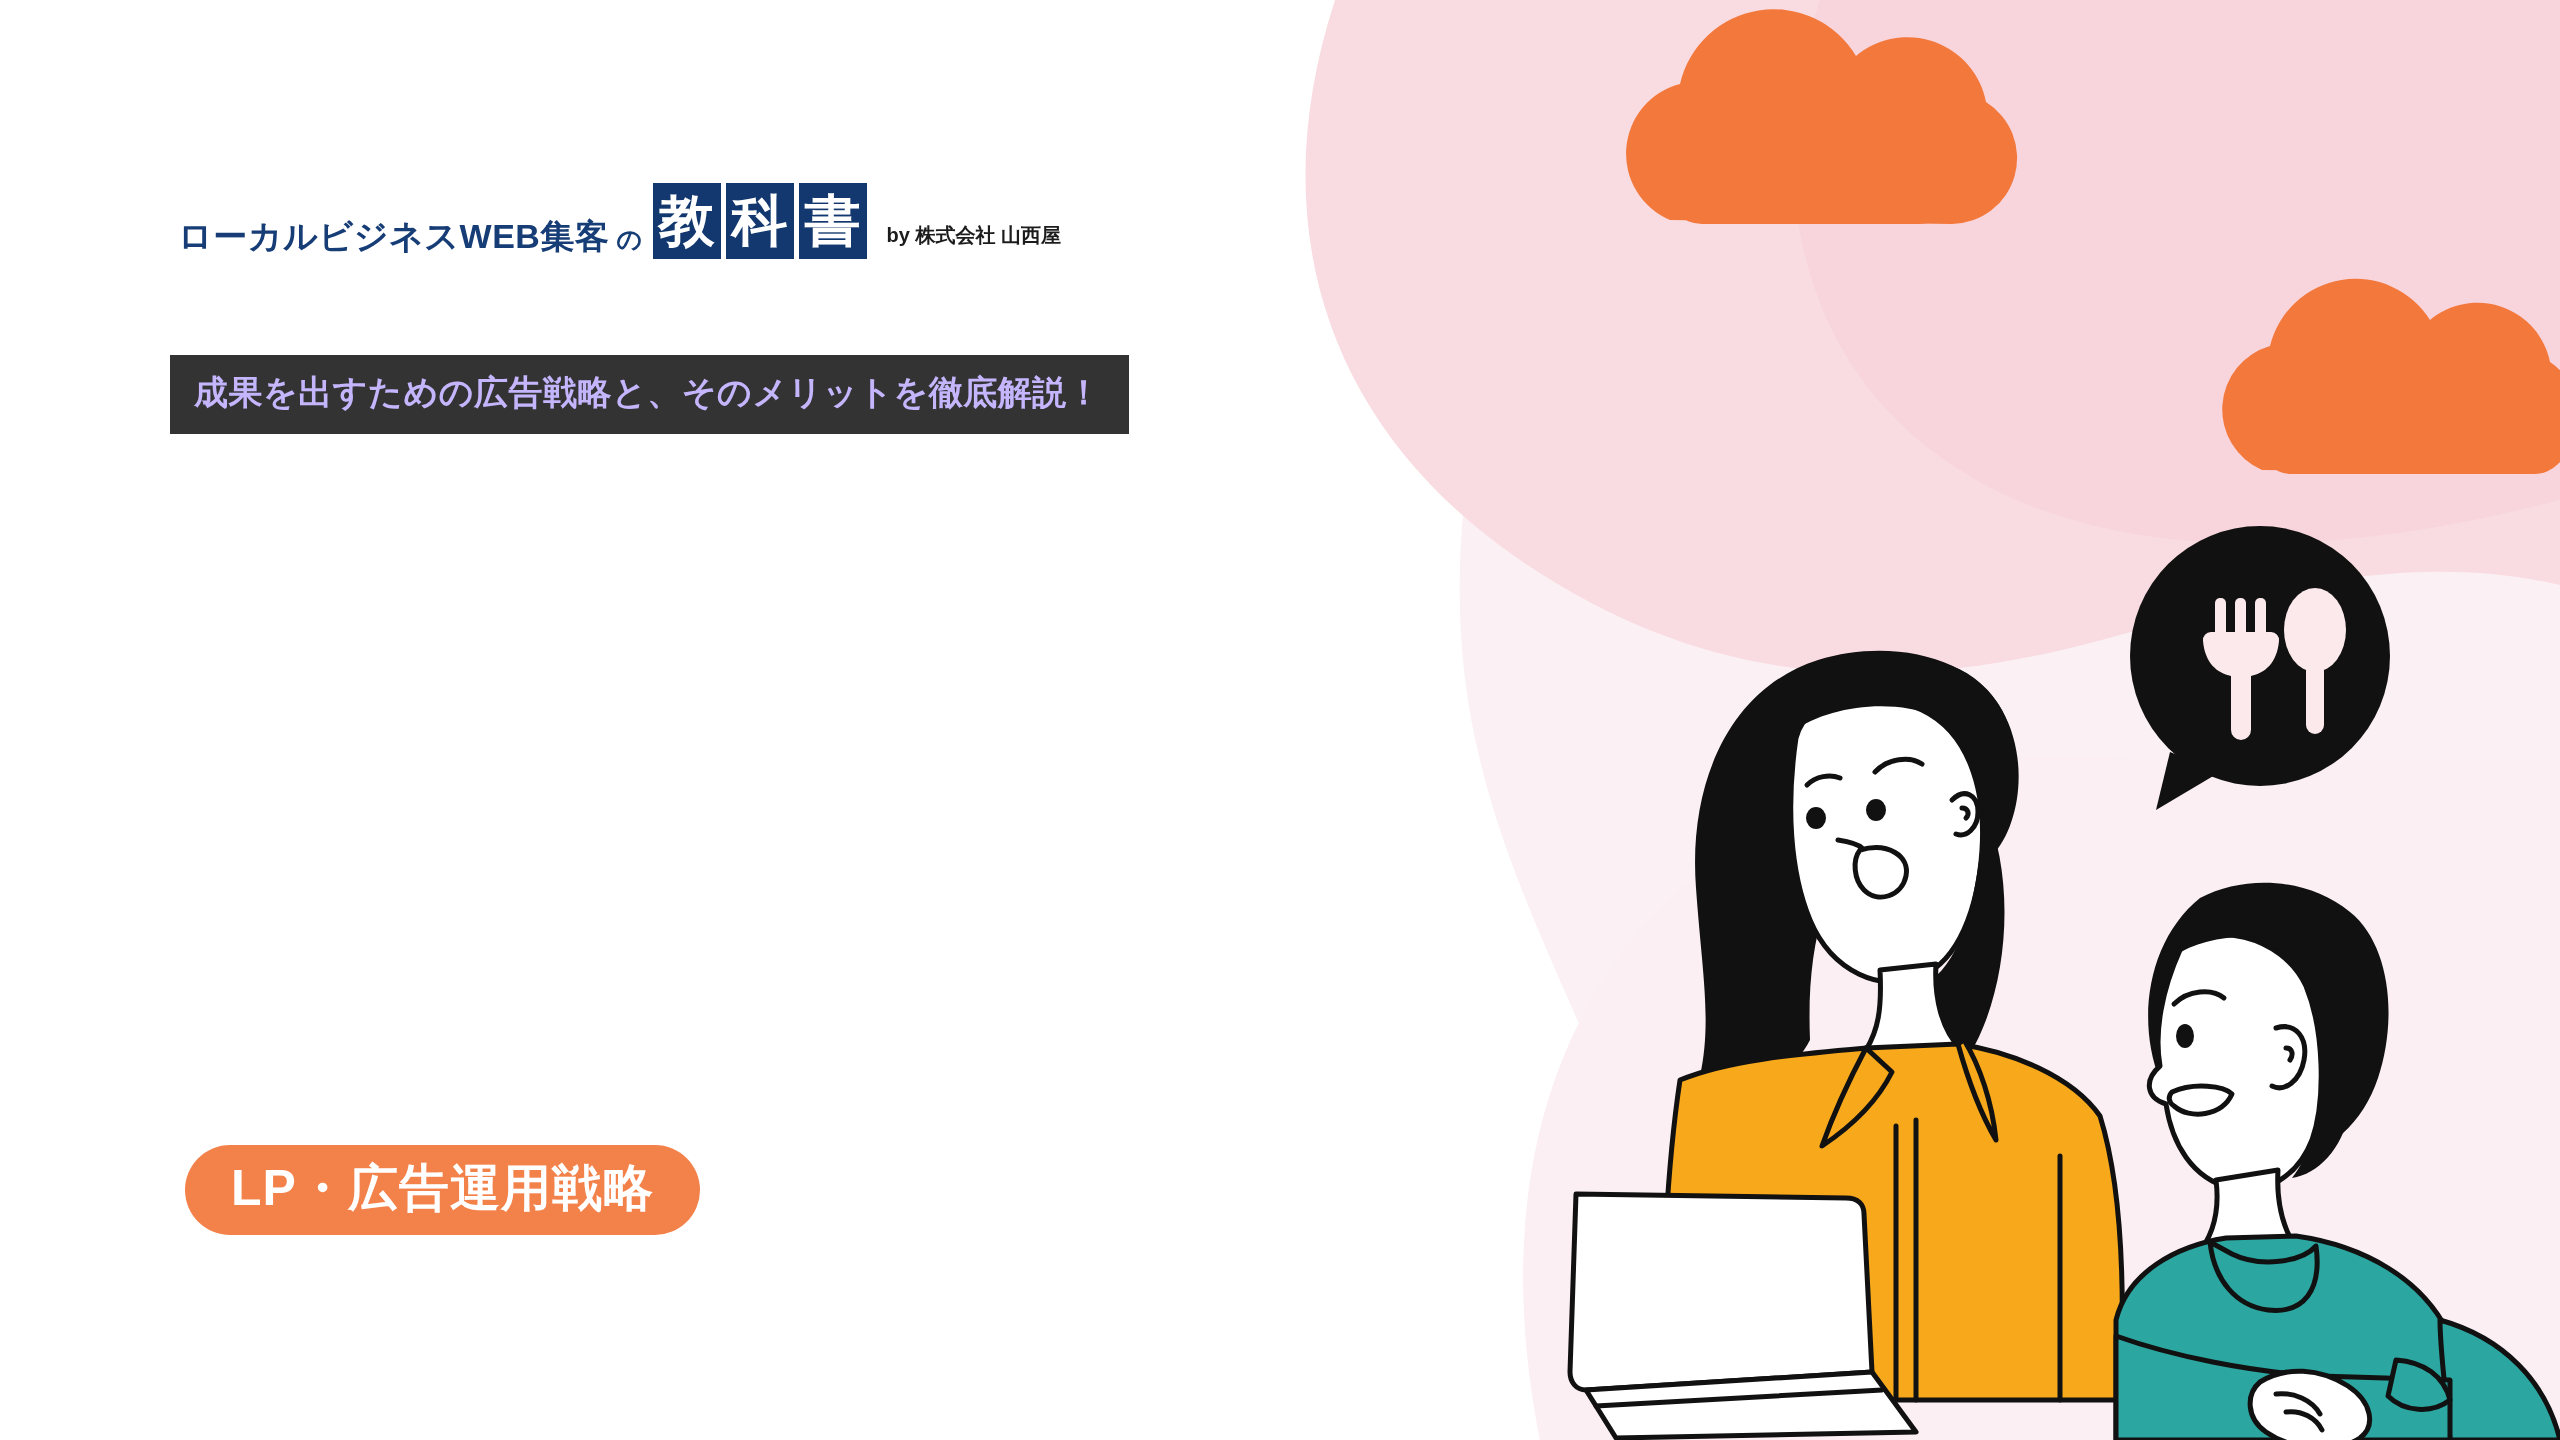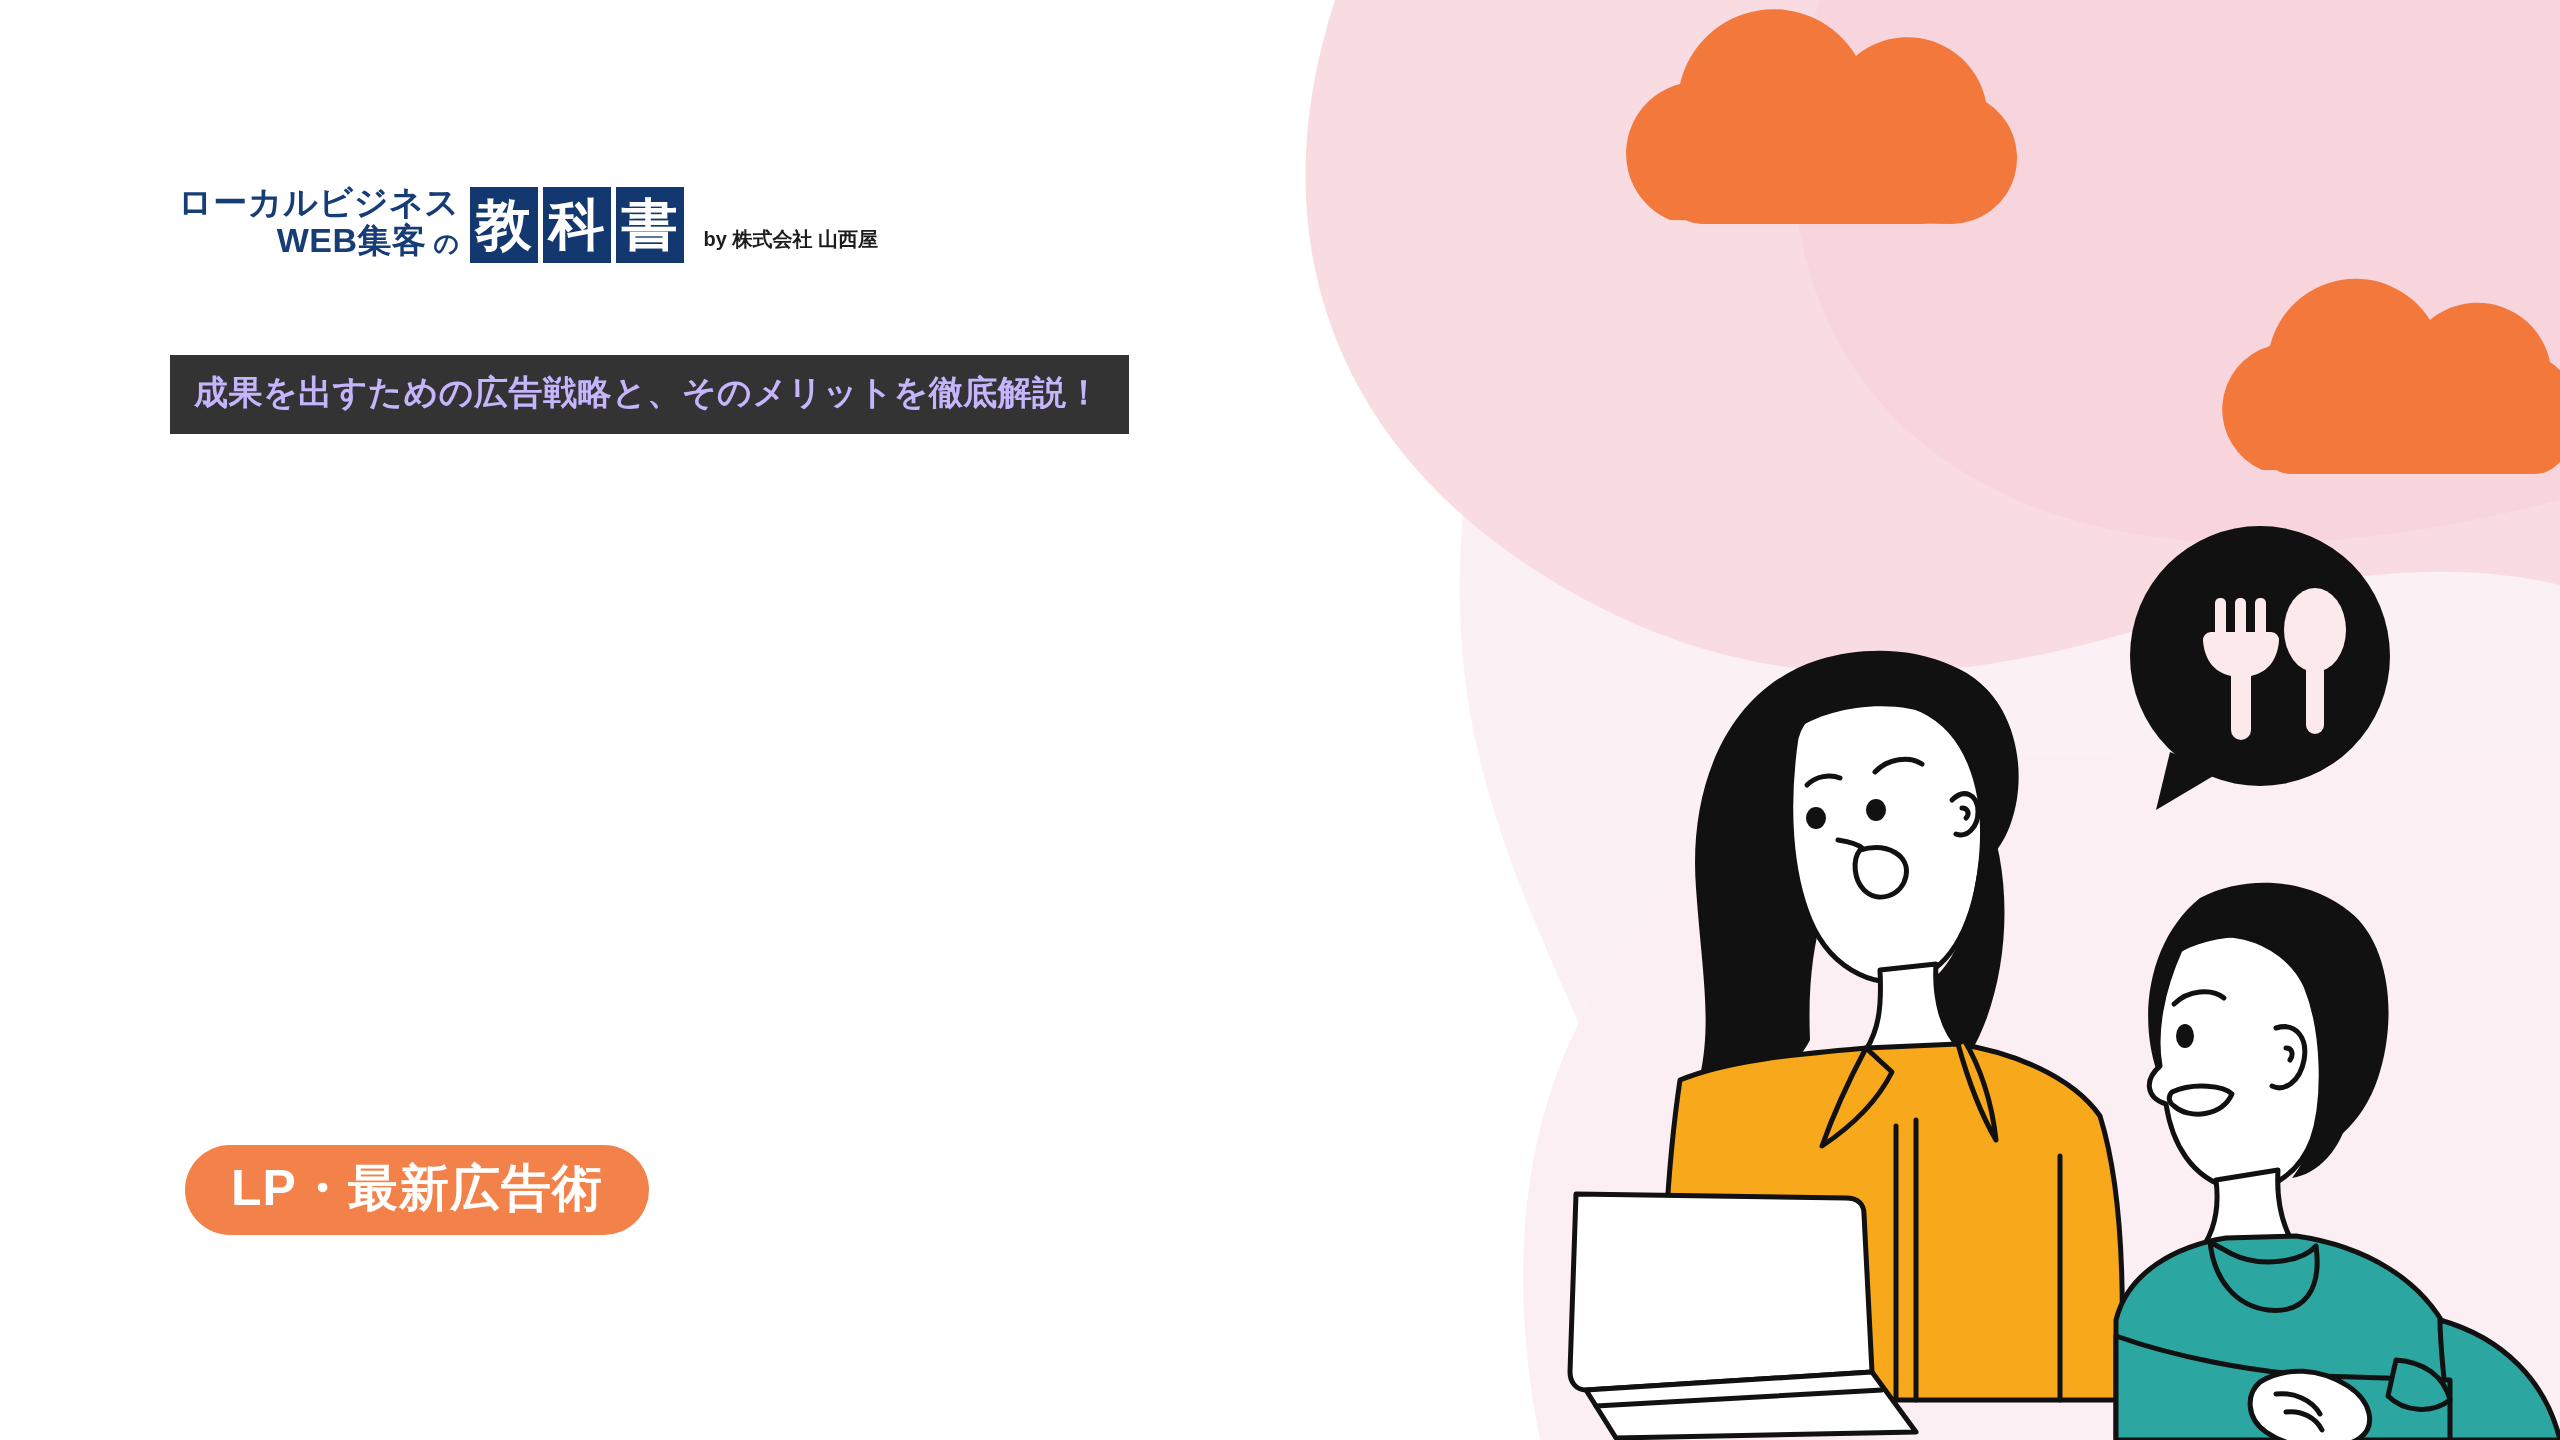--- a/index.html
+++ b/index.html
@@ -20,21 +20,21 @@
   
   #bg-layer { position:absolute; inset:0; z-index:0; }
   #bg-layer svg { display:block; width:2560px; height:1440px; }
 
   
   #logo-lockup {
     position:absolute; left:178px; top:183px;
     display:flex; align-items:flex-end; z-index:5;
   }
   #logo-wordmark {
-    display:flex; flex-direction:column; align-items:flex-end;
+    display:flex; align-items:flex-end;
     color:#173d77; line-height:1.12;
     margin-right:10px; padding-bottom:4px;text-align:center;
   }
   .logo-line {
     font-size:34px; font-weight:bold; letter-spacing:0.5px;
     white-space:nowrap; color:#173d77;
   }
   .logo-line-2 { display:flex; align-items:baseline; }
   .logo-no { font-size:25px; margin-left:7px; font-weight:bold; }
   #logo-kanji-blocks { display:flex; gap:5px; }
@@ -156,21 +156,21 @@
     </div>
     <div id="logo-byline">by 株式会社 山西屋</div>
   </div>
 
   <div id="subtitle-bar">
     <div id="subtitle-text">成果を出すための広告戦略と、そのメリットを徹底解説！</div>
   </div>
 
 
   <div id="badge-pill">
-    <span id="badge-label">LP・最新広告術</span>
+    <span id="badge-label">LP・広告運用戦略</span>
   </div>
 
   <div id="illustration">
     <svg viewBox="0 0 1000 920" xmlns="http://www.w3.org/2000/svg">
       <g stroke="#111111" stroke-width="5" stroke-linecap="round" stroke-linejoin="round" fill="none">
 
         <g>
           <path d="M700,136 m-130,0 a130,130 0 1,0 260,0 a130,130 0 1,0 -260,0" fill="#111111" stroke="none"></path>
           <path d="M610,232 L596,290 L660,252 Z" fill="#111111" stroke="none"></path>
 

